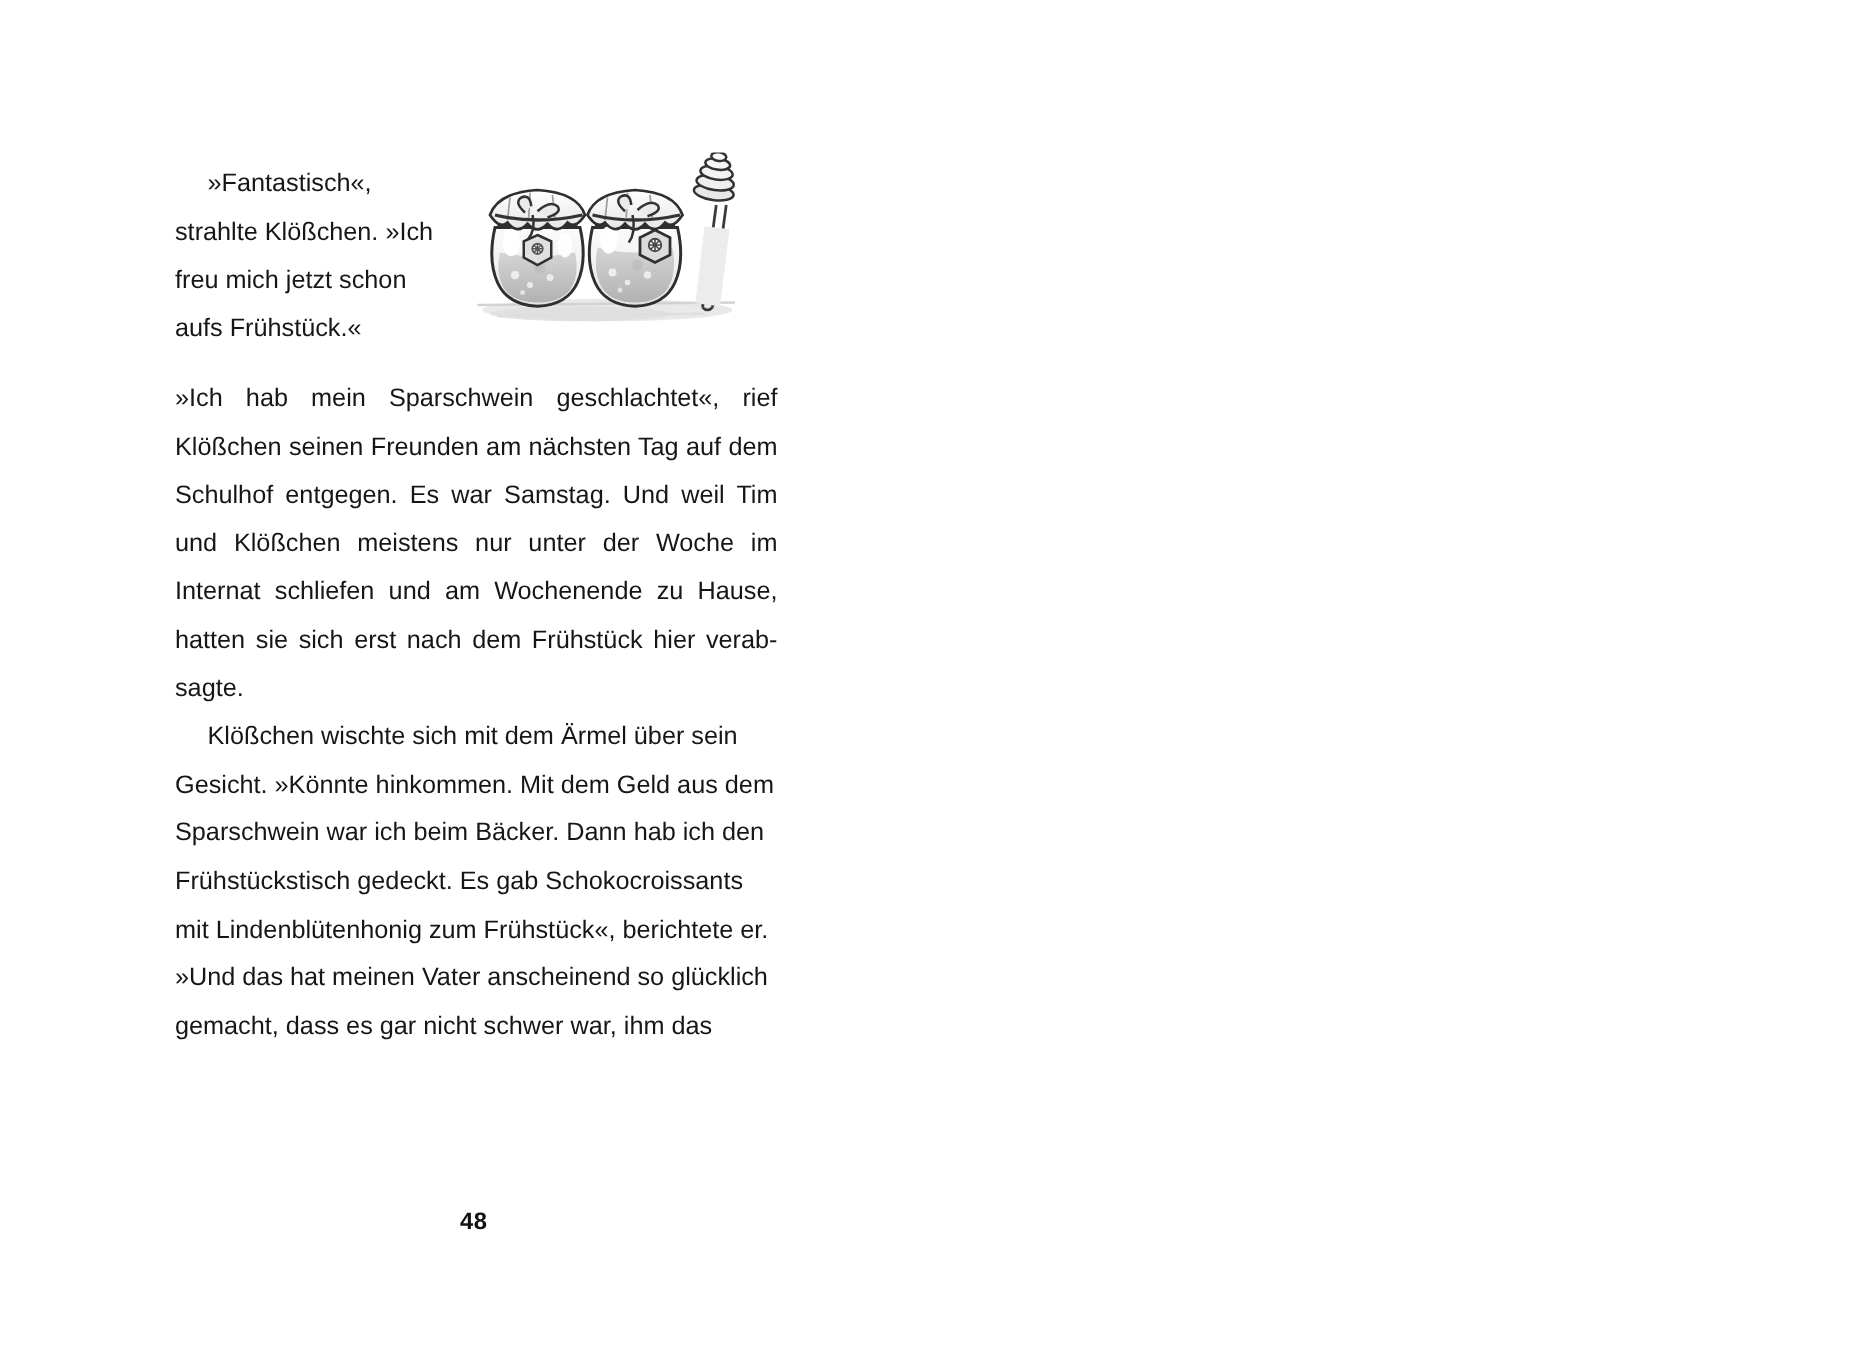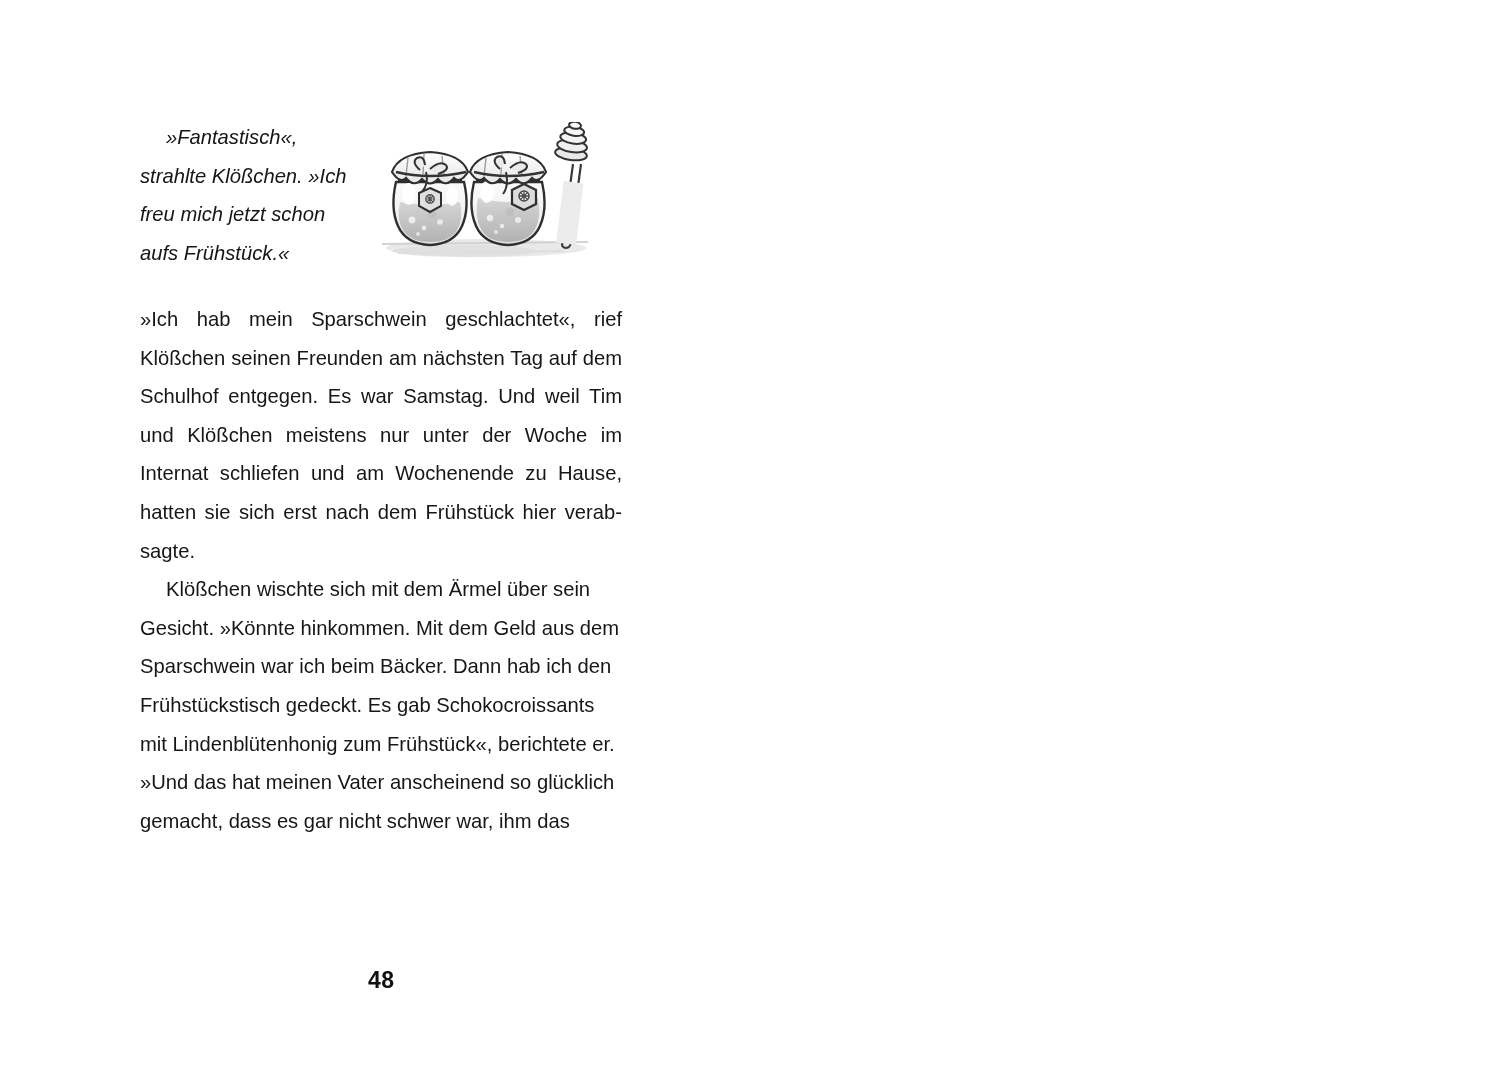--- a/index.html
+++ b/index.html
@@ -42,23 +42,22 @@
     color: #161616;
     text-align: justify;
     text-justify: inter-word;
     hyphens: manual;
     -webkit-hyphens: manual;
   }
 
   
   #left-col-narrow {
     left: 140px;
-    top: 118px;
+    top: 128px;
     width: 218px;
-    font-style: italic;
   }
   #left-col-main {
     left: 140px;
     top: 300px;
     width: 482px;
   }
 
   .para {
     margin: 0;
   }
@@ -68,21 +67,21 @@
   .para:last-child {
     text-align: left;
   }
   .no-justify { text-align: left; }
 
   
   .folio {
     position: absolute;
     font-family: "Liberation Sans", sans-serif;
     font-weight: bold;
-    font-size: 23px;
+    font-size: 19px;
     letter-spacing: 0.5px;
     color: #111111;
   }
   #folio-left  { left: 368px;  top: 967px; }
 
   
   .illus {
     position: absolute;
   }
   #illus-honey-jars {

